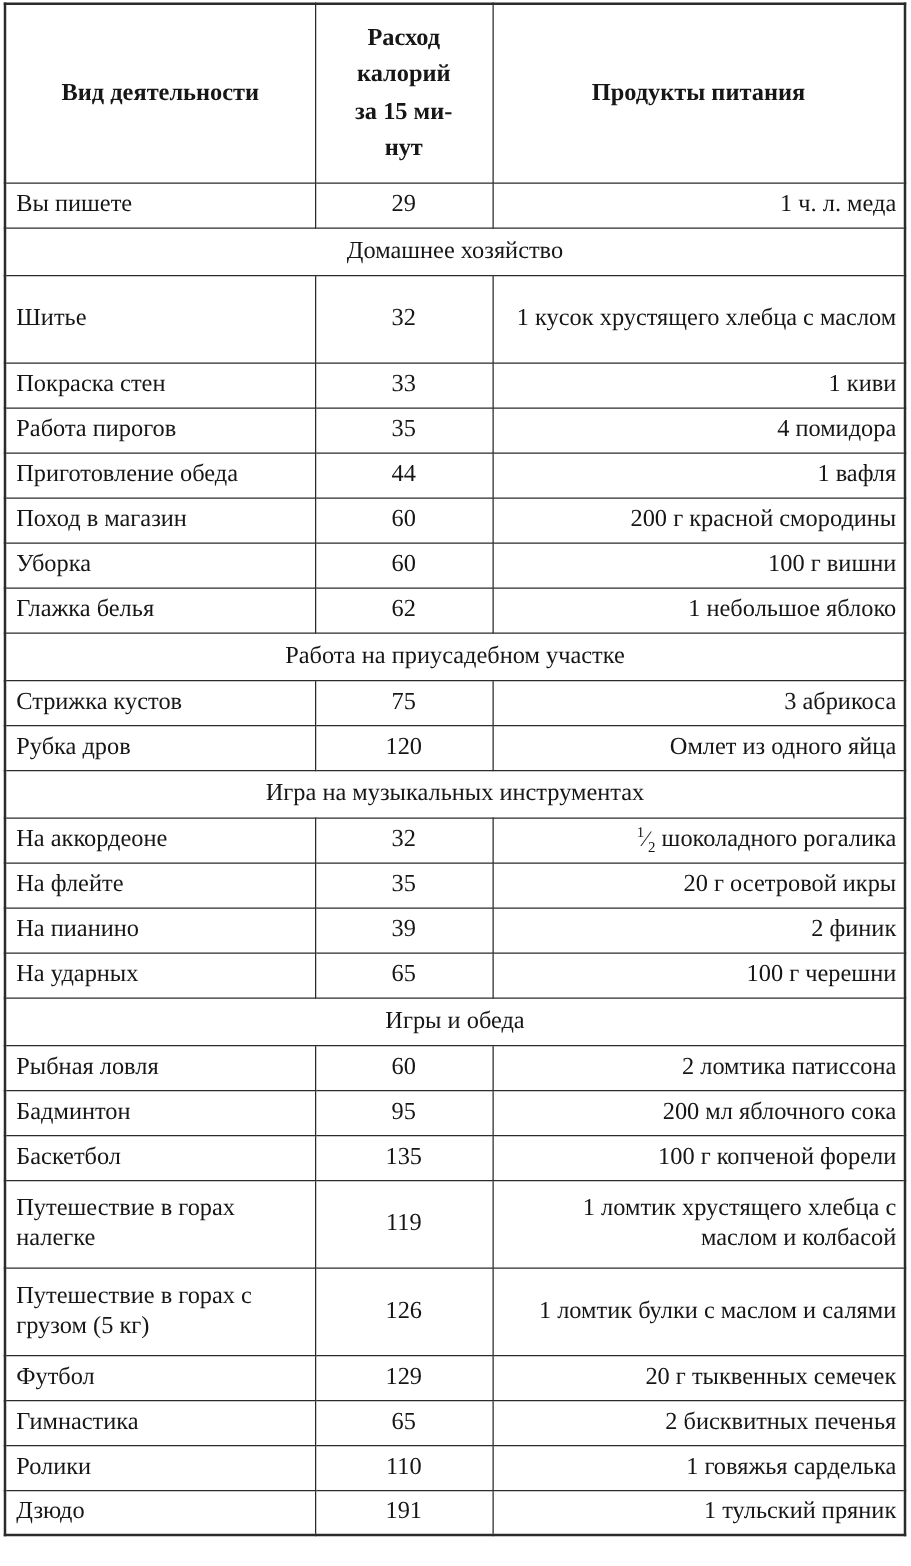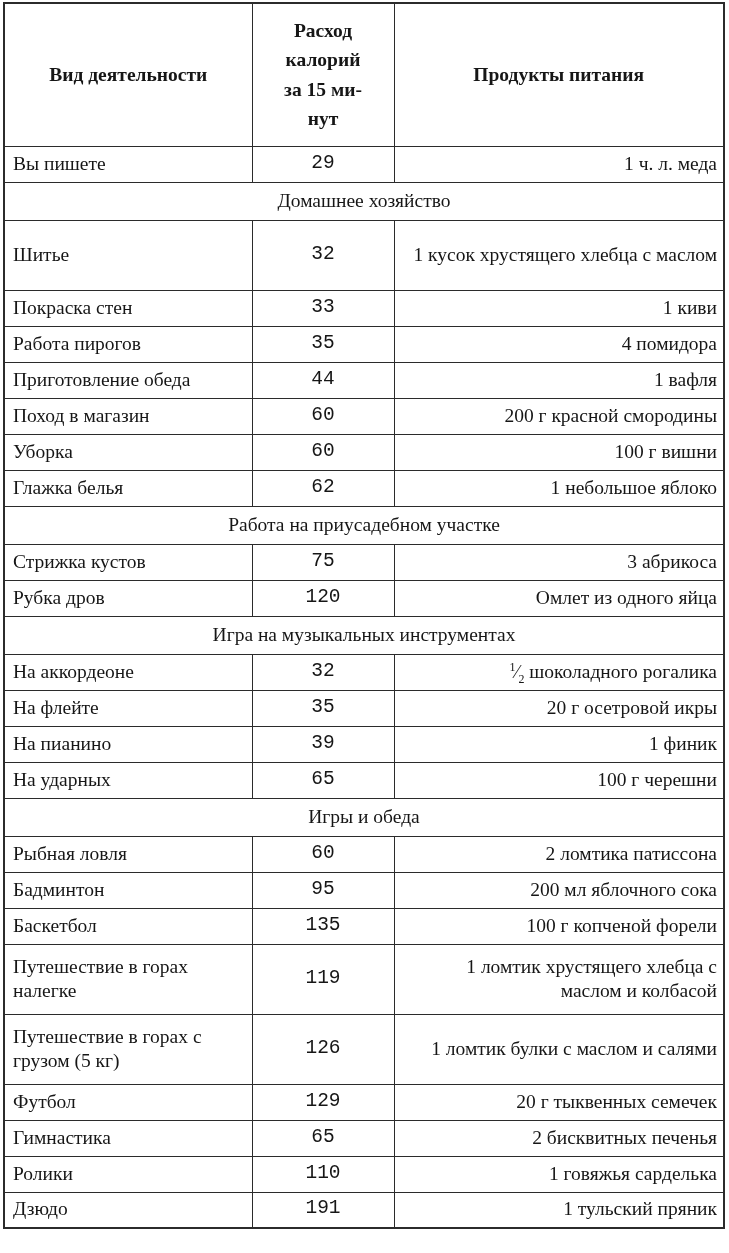--- a/index.html
+++ b/index.html
@@ -58,21 +58,20 @@
   }
 
   
   td.cell-activity {
     text-align: left;
     padding: 4px 6px 5px 8px;
   }
   td.cell-calories {
     text-align: center;
     padding: 4px 4px 5px 4px;
-    font-family: Liberation Mono, monospace;
   }
   td.cell-food {
     text-align: right;
     padding: 4px 6px 5px 8px;
   }
 
   
   td.cell-section {
     text-align: center;
     padding: 5px 6px 6px 6px;
@@ -182,21 +181,21 @@
           <td class="cell-food"><span class="frac"><sup>1</sup><span class="slash">⁄</span><sub>2</sub></span> шоколадного рогалика</td>
         </tr>
         <tr class="data-row">
           <td class="cell-activity">На флейте</td>
           <td class="cell-calories">35</td>
           <td class="cell-food">20 г осетровой икры</td>
         </tr>
         <tr class="data-row">
           <td class="cell-activity">На пианино</td>
           <td class="cell-calories">39</td>
-          <td class="cell-food">1 финик</td>
+          <td class="cell-food">2 финик</td>
         </tr>
         <tr class="data-row">
           <td class="cell-activity">На ударных</td>
           <td class="cell-calories">65</td>
           <td class="cell-food">100 г черешни</td>
         </tr>
         <tr class="section-row">
           <td class="cell-section" colspan="3">Игры и обеда</td>
         </tr>
         <tr class="data-row">

